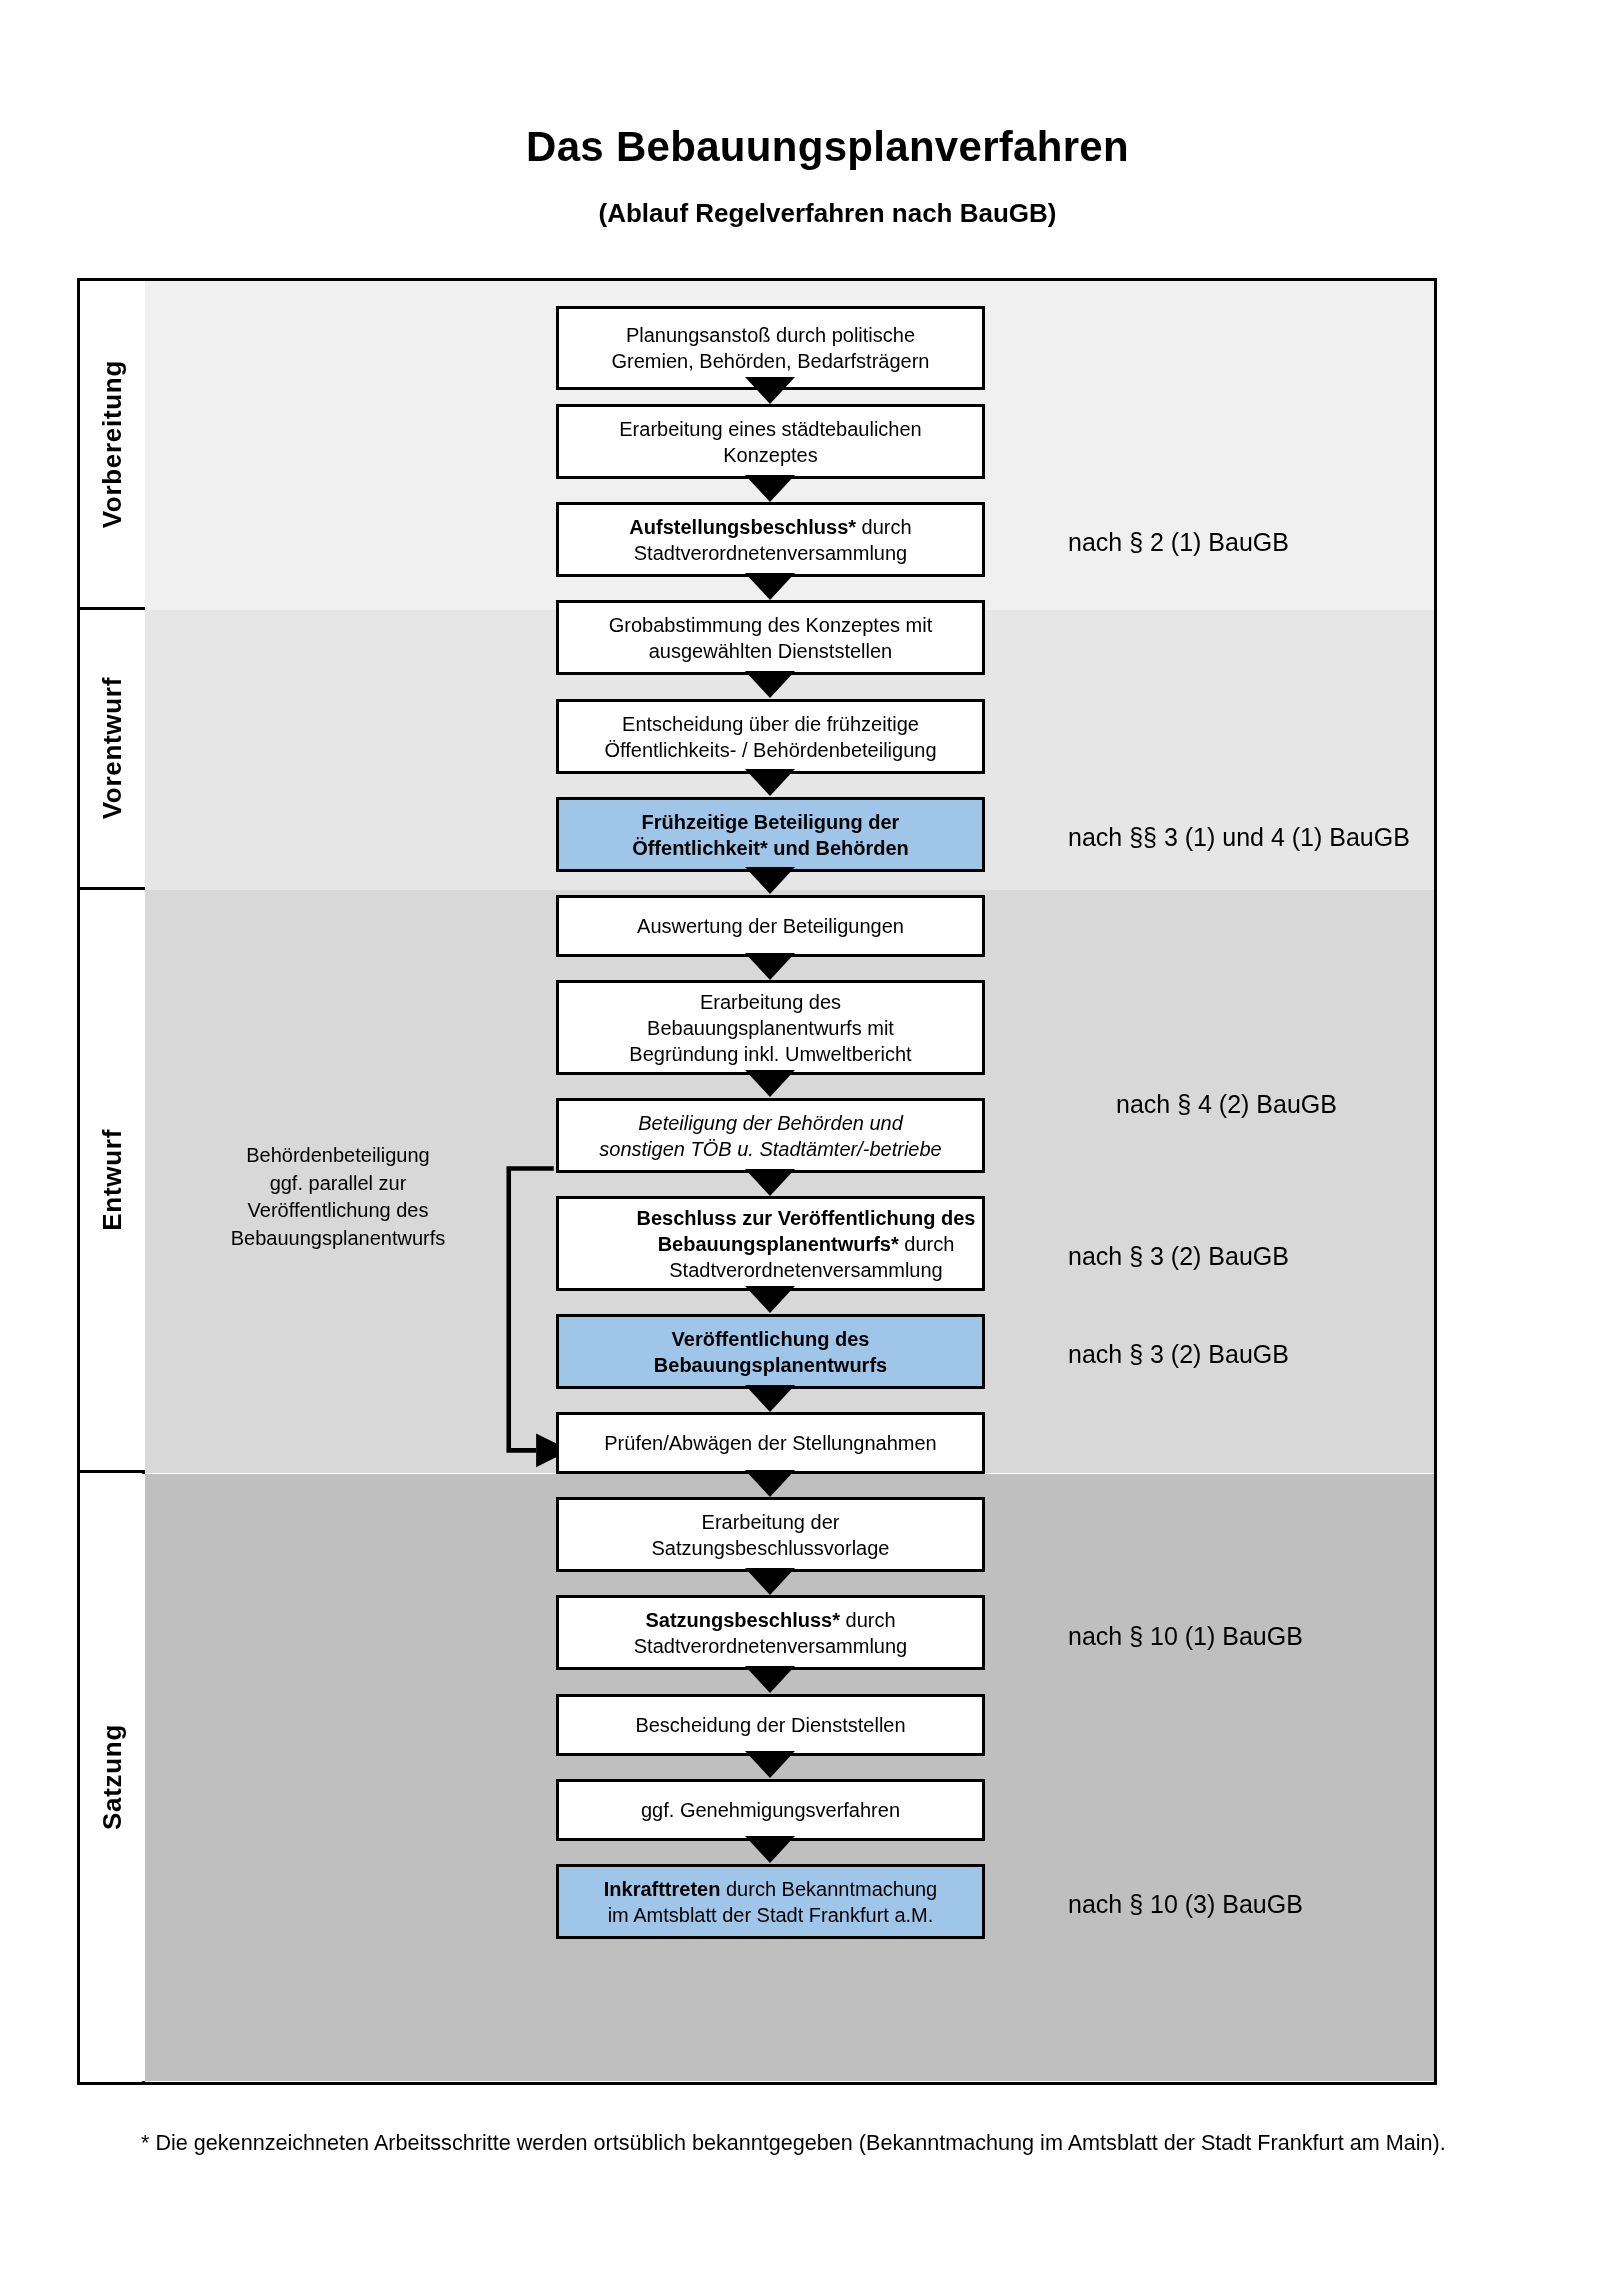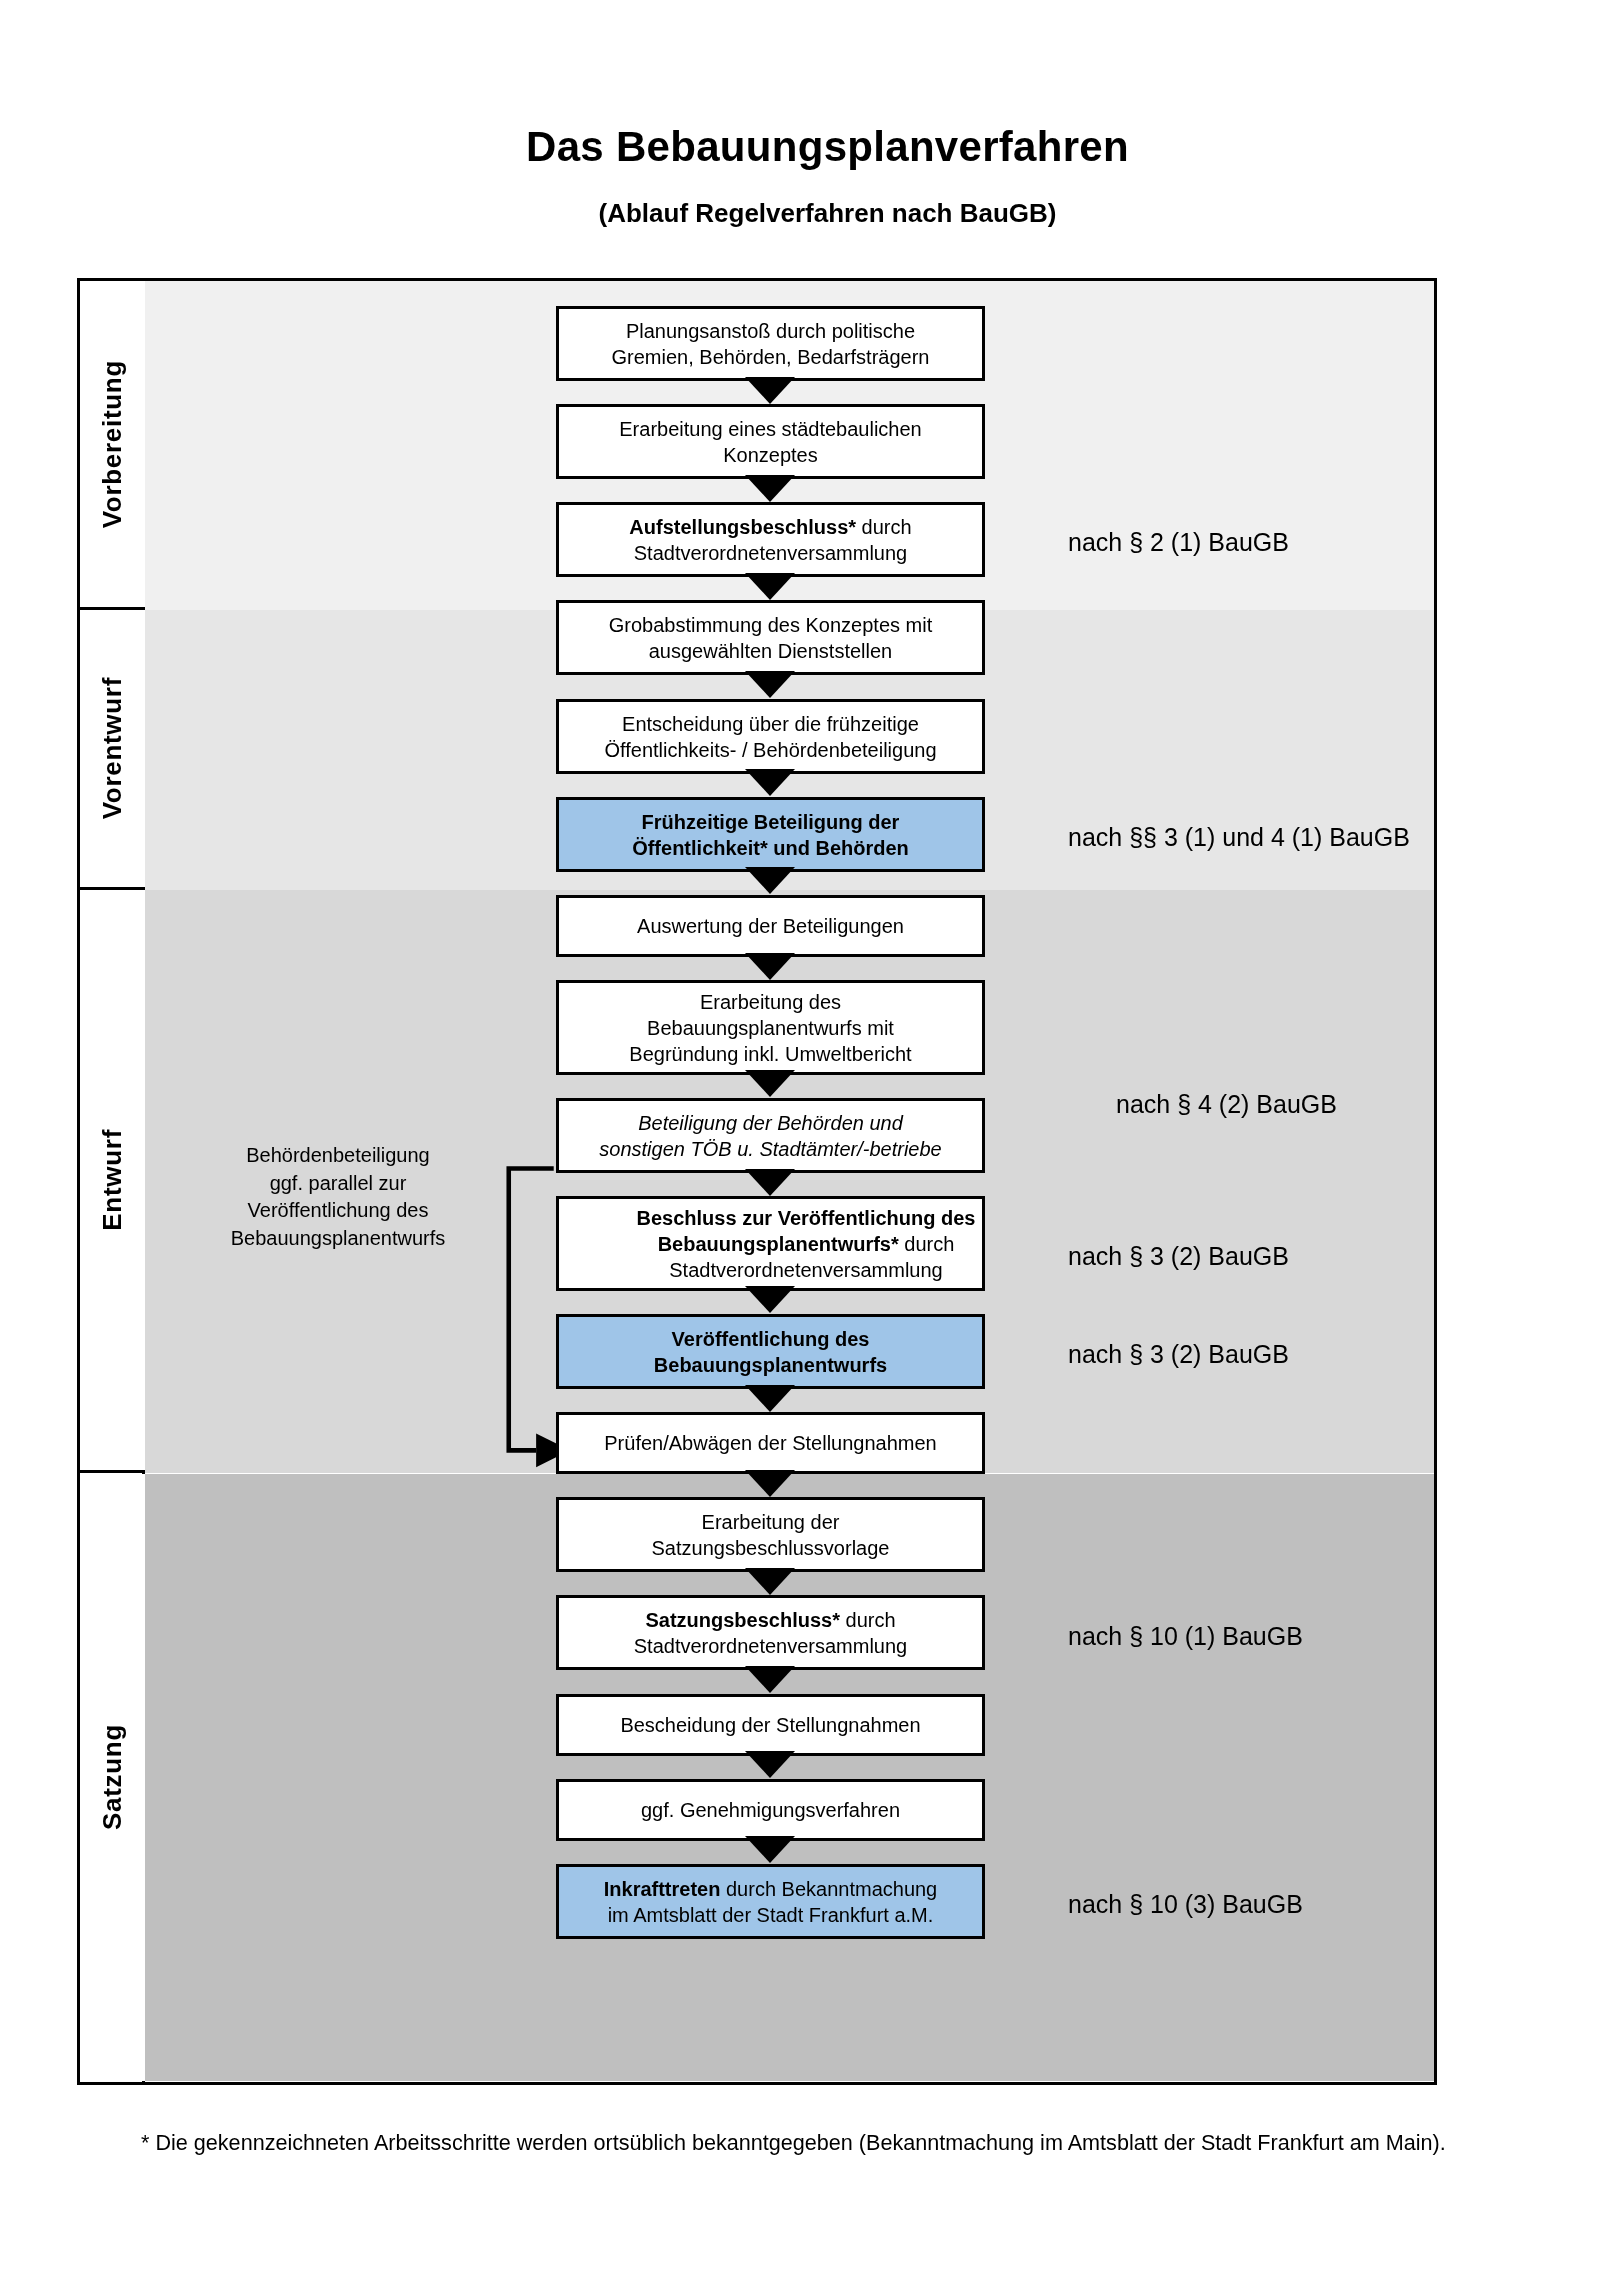--- a/index.html
+++ b/index.html
@@ -148,21 +148,21 @@
     <div>ggf. parallel zur</div>
     <div>Veröffentlichung des</div>
     <div>Bebauungsplanentwurfs</div>
   </div>
 
   <svg id="bypass" viewBox="0 0 2078 2760" preserveAspectRatio="none">
     <polyline points="727,1360 658,1360 658,1792 700,1792" fill="none" stroke="#000" stroke-width="7"></polyline>
     <polygon points="700,1766 752,1792 700,1818" fill="#000"></polygon>
   </svg>
 
-  <div class="pbox" style="top:25px;height:75px;">
+  <div class="pbox" style="top:25px;height:84px;">
     <span>
       <span>Planungsanstoß durch politische</span><br>
       <span>Gremien, Behörden, Bedarfsträgern</span>
     </span>
   </div>
   <div class="arrow-down" style="top:96px;"></div>
 
   <div class="pbox" style="top:123px;height:75px;">
     <span>
       <span>Erarbeitung eines städtebaulichen</span><br>
@@ -257,21 +257,21 @@
 
   <div class="pbox" style="top:1314px;height:75px;">
     <span>
       <b>Satzungsbeschluss*</b><span> durch</span><br>
       <span>Stadtverordnetenversammlung</span>
     </span>
   </div>
   <div class="arrow-down" style="top:1385px;"></div>
 
   <div class="pbox" style="top:1413px;height:62px;">
-    <span>Bescheidung der Stellungnahmen</span>
+    <span>Bescheidung der Dienststellen</span>
   </div>
   <div class="arrow-down" style="top:1470px;"></div>
 
   <div class="pbox" style="top:1498px;height:62px;">
     <span>ggf. Genehmigungsverfahren</span>
   </div>
   <div class="arrow-down" style="top:1555px;"></div>
 
   <div class="pbox blue" style="top:1583px;height:75px;">
     <span>

